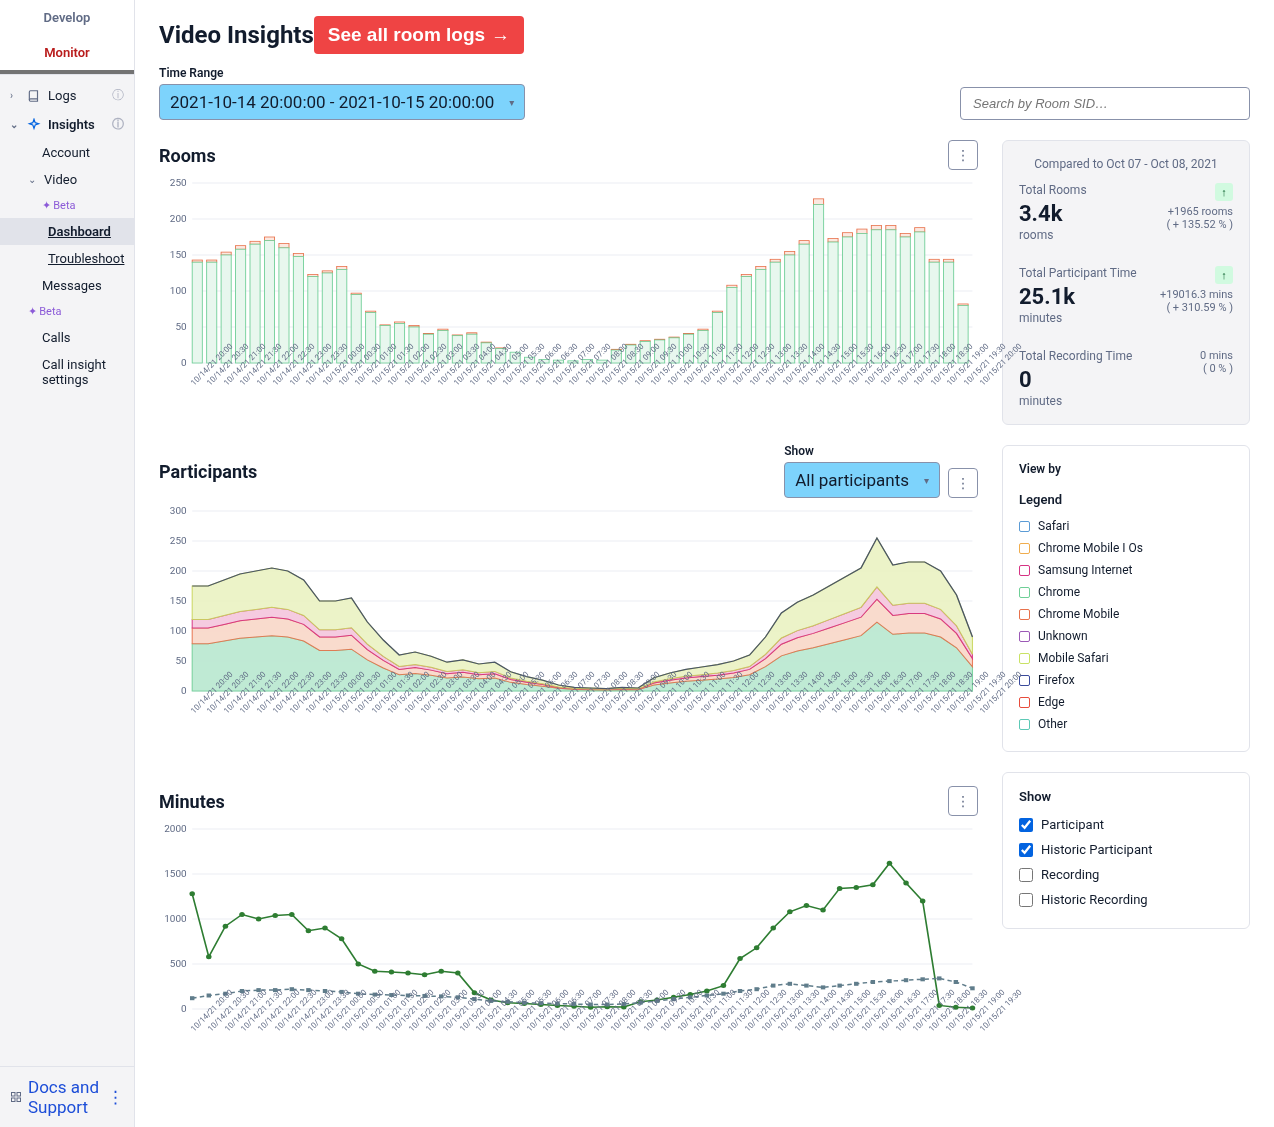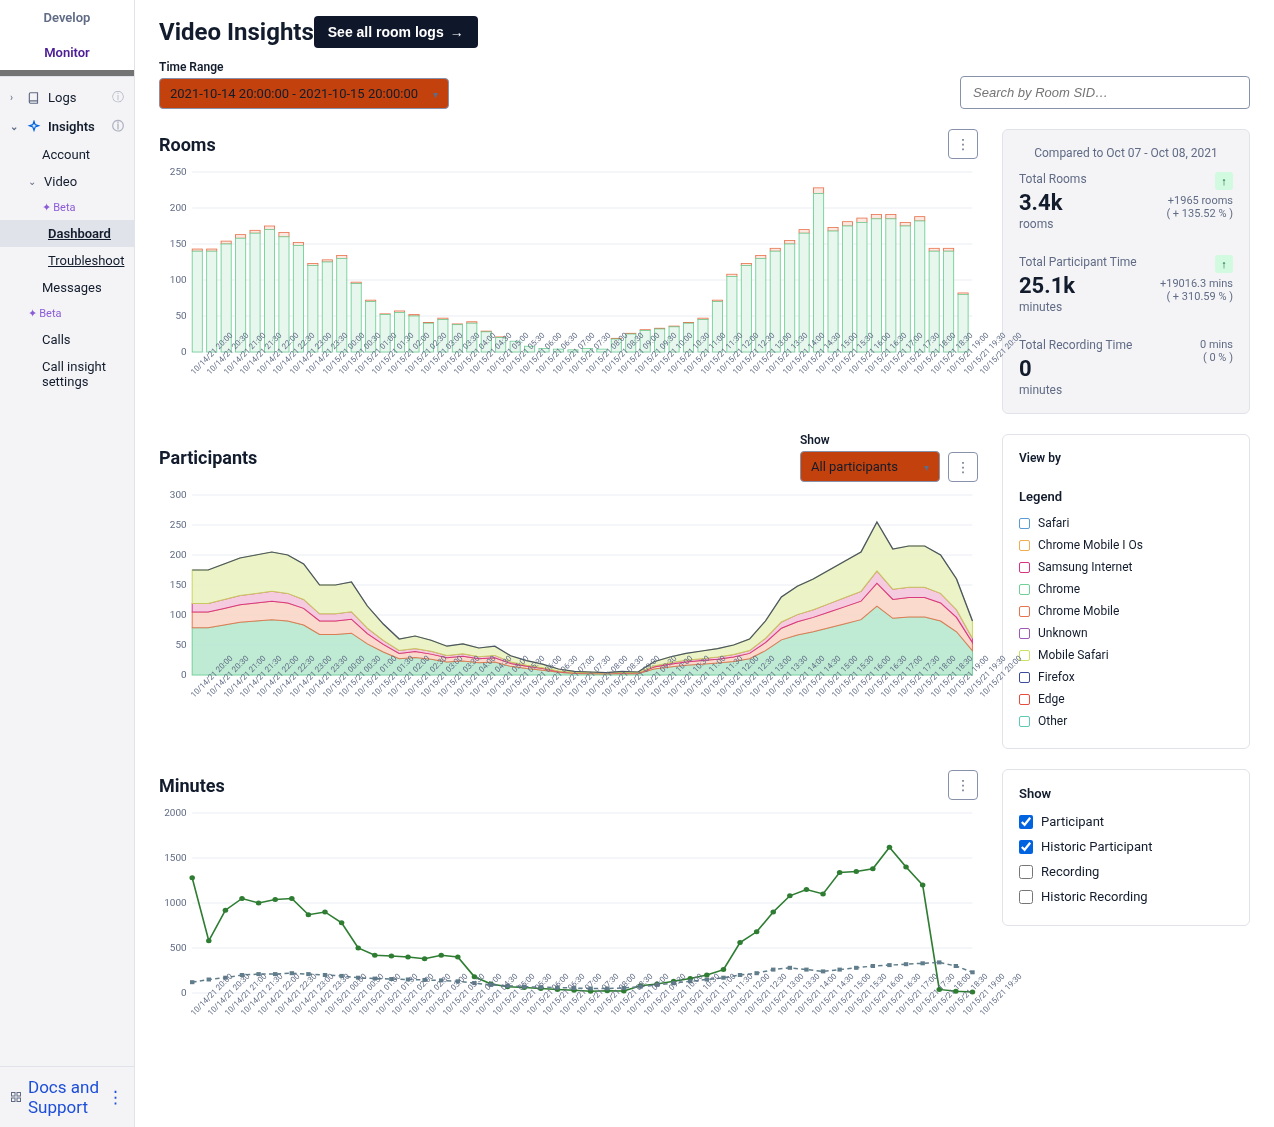--- a/index.html
+++ b/index.html
@@ -1,40 +1,40 @@
 <!DOCTYPE html>
 <html><head>
 <meta charset="utf-8">
 <style>
 * { box-sizing: border-box; margin: 0; padding: 0; }
 body { font-family: -apple-system, BlinkMacSystemFont, "Segoe UI", Roboto, sans-serif; font-size: 13px; color: #121c2d; background: #fff; }
 .app { display: flex; height: 100vh; overflow: hidden; }
 .sidebar { width: 135px; border-right: 1px solid #e1e3ea; background: #f4f4f6; display: flex; flex-direction: column; }
 .tabs { display: flex; border-bottom: 1px solid #e1e3ea; background: #fff; flex-direction: column; }
 .tab { flex: 1; text-align: center; padding: 10px 0; font-size: 13px; font-weight: 600; color: #606b85; cursor: pointer; }
-.tab.active { color: #4c1d95; border-bottom: 6px solid #737373; }
+.tab.active { color: #b91c1c; border-bottom: 4px solid #737373; }
 .nav { flex: 1; padding: 6px 0; overflow-y: auto; }
 .nav-item { display: flex; align-items: center; padding: 6px 10px; font-size: 13px; color: #121c2d; cursor: pointer; gap: 6px; }
 .nav-item.bold { font-weight: 600; }
 .nav-item.active-page { background: #e1e3ea; font-weight: 600; }
 .nav-item .caret { width: 10px; display: inline-block; font-size: 10px; color: #606b85; }
 .nav-item .icon { width: 16px; height: 16px; display: inline-flex; align-items: center; justify-content: center; }
 .nav-sub { padding-left: 28px; }
 .nav-sub2 { padding-left: 42px; }
 .nav-sub3 { padding-left: 48px; text-decoration: underline; }
 .info-icon { margin-left: auto; color: #aeb2c1; font-size: 12px; }
 .beta { color: #8c5bd8; font-size: 11px; display: inline-flex; align-items: center; gap: 2px; }
 .sidebar-footer { border-top: 1px solid #e1e3ea; padding: 10px; display: flex; align-items: center; justify-content: space-between; font-size: 17px; color: #1d4ed8; }
 .main { flex: 1; overflow: auto; padding: 16px 24px 40px; }
 .header-row { display: flex; align-items: center; justify-content: flex-start; margin-bottom: 12px; }
 h1 { font-size: 24px; font-weight: 700; }
-.btn-primary { background: #0f172a; color: #fff; border: none; border-radius: 4px; padding: 8px 14px; font-size: 14px; font-weight: 600; cursor: pointer; display: inline-flex; align-items: center; gap: 6px; }
+.btn-primary { background: #ef4444; color: #fff; border: none; border-radius: 4px; padding: 8px 14px; font-size: 19px; font-weight: 600; cursor: pointer; display: inline-flex; align-items: center; gap: 6px; }
 .controls-row { display: flex; justify-content: space-between; align-items: flex-end; margin-bottom: 20px; gap: 20px; }
 .field-label { font-size: 12px; font-weight: 600; margin-bottom: 4px; display: block; }
-.select-box { border: 1px solid #8891aa; border-radius: 4px; padding: 7px 30px 7px 10px; font-size: 13px; background: #c2410c; position: relative; cursor: pointer; min-width: 220px; }
+.select-box { border: 1px solid #8891aa; border-radius: 4px; padding: 7px 30px 7px 10px; font-size: 17px; background: #7dd3fc; position: relative; cursor: pointer; min-width: 220px; }
 .select-box::after { content: "▾"; position: absolute; right: 10px; top: 50%; transform: translateY(-50%); font-size: 10px; color: #606b85; }
 .search-input { border: 1px solid #8891aa; border-radius: 4px; padding: 8px 12px; font-size: 13px; width: 290px; font-style: italic; color: #606b85; }
 .content-columns { display: flex; gap: 24px; align-items: flex-start; }
 .charts-col { flex: 1; min-width: 0; }
 .side-col { width: 248px; flex-shrink: 0; }
 .section { margin-bottom: 36px; }
 .section-header { display: flex; justify-content: space-between; align-items: center; margin-bottom: 8px; }
 .section-header h2 { font-size: 18px; font-weight: 700; }
 .section-header .right { display: flex; gap: 8px; align-items: flex-end; }
 .icon-btn { width: 30px; height: 30px; border: 1px solid #8891aa; border-radius: 4px; background: #fff; cursor: pointer; display: inline-flex; align-items: center; justify-content: center; font-size: 14px; color: #606b85; }
@@ -50,21 +50,21 @@
 .card.gray { background: #f4f4f6; border: 1px solid #e1e3ea; }
 .compare-header { text-align: center; font-size: 12px; color: #606b85; margin-bottom: 12px; }
 .stat-block { margin-bottom: 24px; }
 .stat-block:last-child { margin-bottom: 0; }
 .stat-row { display: flex; justify-content: space-between; align-items: flex-start; }
 .stat-label { font-size: 12px; color: #606b85; margin-bottom: 4px; }
 .stat-value { font-size: 22px; font-weight: 700; }
 .stat-unit { font-size: 12px; color: #606b85; margin-top: 2px; }
 .stat-delta { text-align: right; font-size: 11px; color: #606b85; }
 .stat-delta .up-badge { background: #d1fae0; color: #0b602d; width: 18px; height: 18px; border-radius: 3px; display: inline-flex; align-items: center; justify-content: center; font-size: 11px; margin-bottom: 4px; }
-.legend-title { font-size: 13px; font-weight: 600; margin: 24px 0 8px; }
+.legend-title { font-size: 13px; font-weight: 600; margin: 16px 0 8px; }
 .legend-list { list-style: none; }
 .legend-list li { display: flex; align-items: center; gap: 8px; font-size: 12px; padding: 4px 0; }
 .legend-list .sw { width: 11px; height: 11px; border: 1.5px solid; border-radius: 2px; background: rgba(255,255,255,0.5); }
 .checkbox-row { display: flex; align-items: center; gap: 8px; padding: 5px 0; font-size: 13px; }
 .checkbox-row input { width: 14px; height: 14px; accent-color: #0263e0; }
 </style>
 </head>
 <body>
 
 <div class="app">

